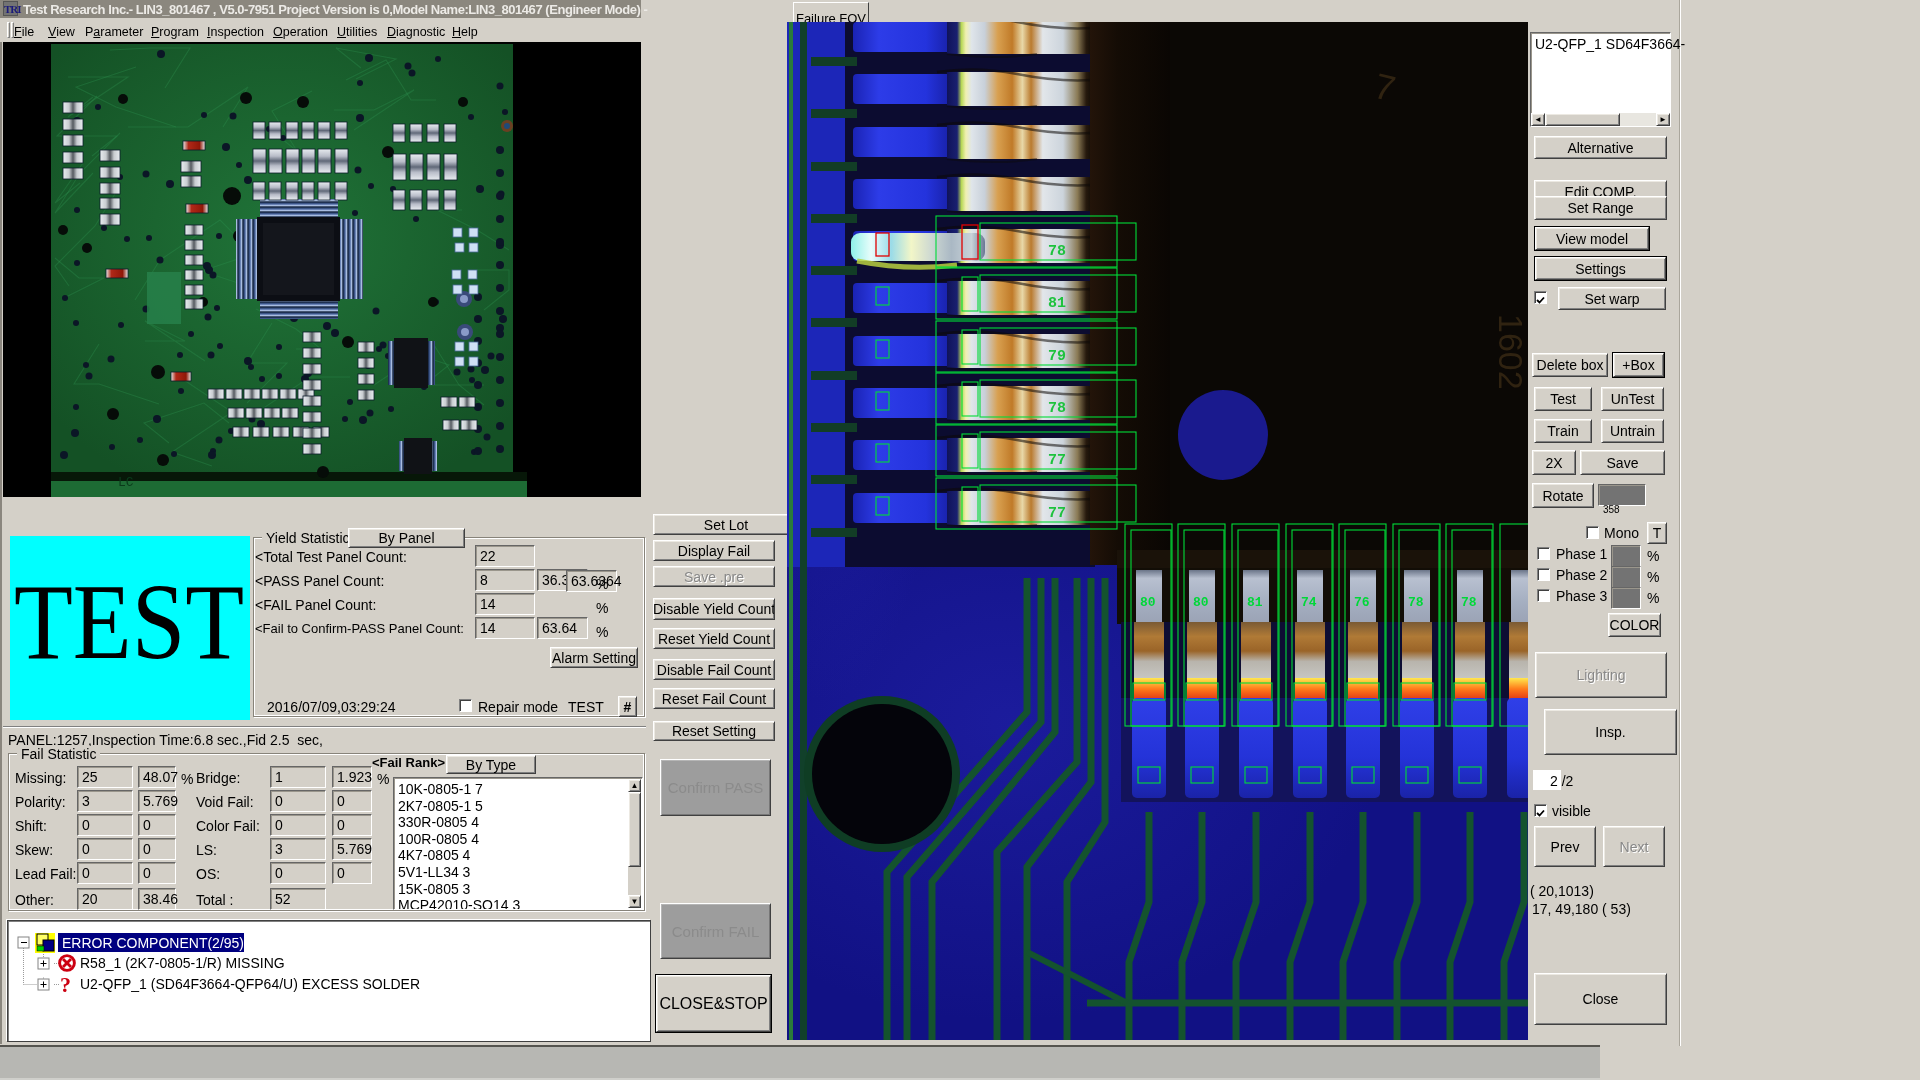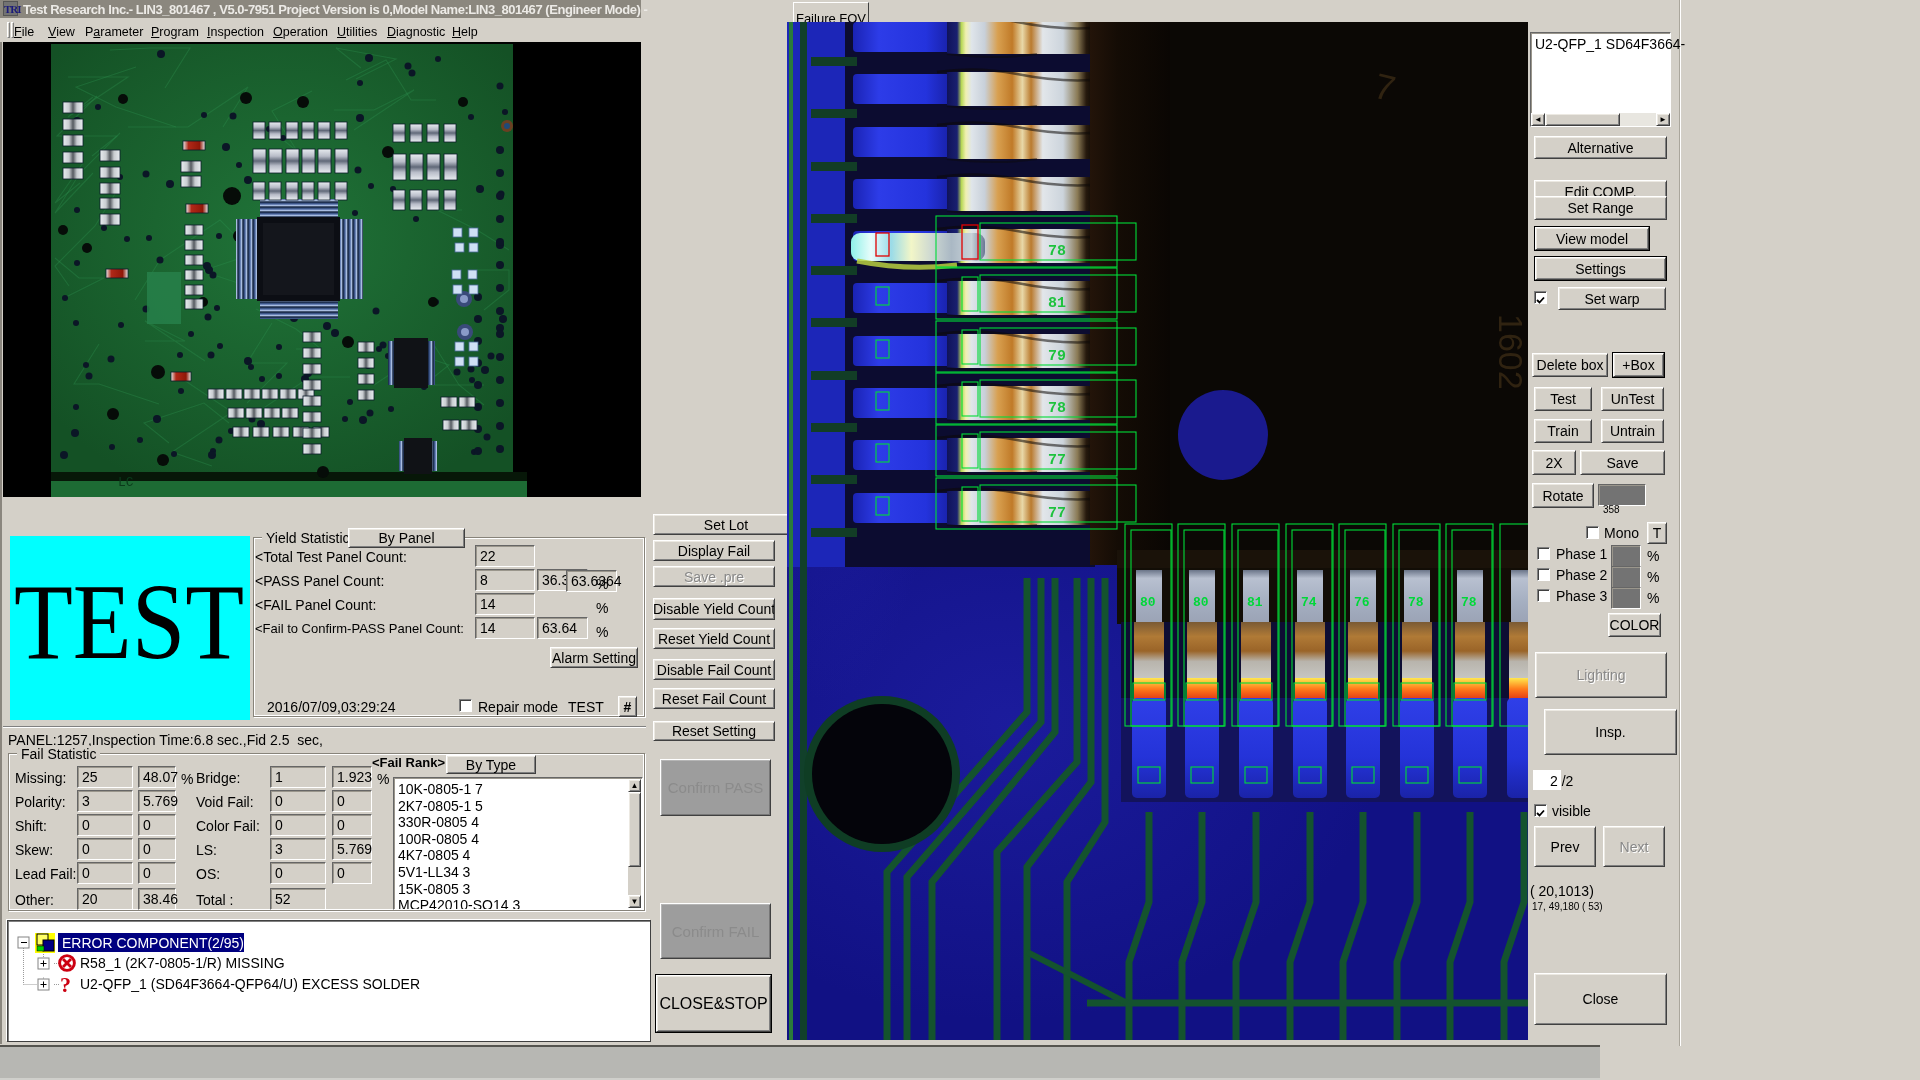--- a/index.html
+++ b/index.html
@@ -816,20 +816,20 @@
 <div class="btn" style="left:1534px;top:709px;width:133px;height:46px;margin-left:10px;">Insp.</div>
 <div class="abs" style="left:1533px;top:770px;width:28px;height:20px;background:#fff;"></div>
 <div class="lbl" style="left:1550px;top:774px;">2 /2</div>
 <div class="cb" style="left:1534px;top:804px;"><svg width="11" height="11" viewBox="0 0 11 11">
         <path d="M2 5 L4.5 7.5 L9 2.5" stroke="#000" stroke-width="1.8" fill="none"></path>
       </svg></div>
 <div class="lbl" style="left:1552px;top:804px;">visible</div>
 <div class="btn" style="left:1534px;top:826px;width:62px;height:41px;">Prev</div>
 <div class="btn dis" style="left:1603px;top:826px;width:62px;height:41px;">Next</div>
 <div class="lbl" style="left:1530px;top:884px;font-size:14px;">( 20,1013)</div>
-<div class="lbl" style="left:1532px;top:902px;font-size:10px;">17, 49,180 ( 53)</div>
+<div class="lbl" style="left:1532px;top:902px;font-size:14px;">17, 49,180 ( 53)</div>
 <div class="btn" style="left:1534px;top:973px;width:133px;height:52px;">Close</div>
 </div>
 <div class="abs" style="left:0;top:42px;width:2px;height:1002px;background:#8a867e;"></div>
 
 <div class="abs" style="left:0;top:1045px;width:1600px;height:2px;background:#55544f;"></div>
 <div class="abs" style="left:0;top:1047px;width:1600px;height:31px;background:#b7b7b3;"></div>
 <div class="abs" style="left:0;top:1078px;width:1600px;height:2px;background:#cfcfcb;"></div>
 
 </body></html>

